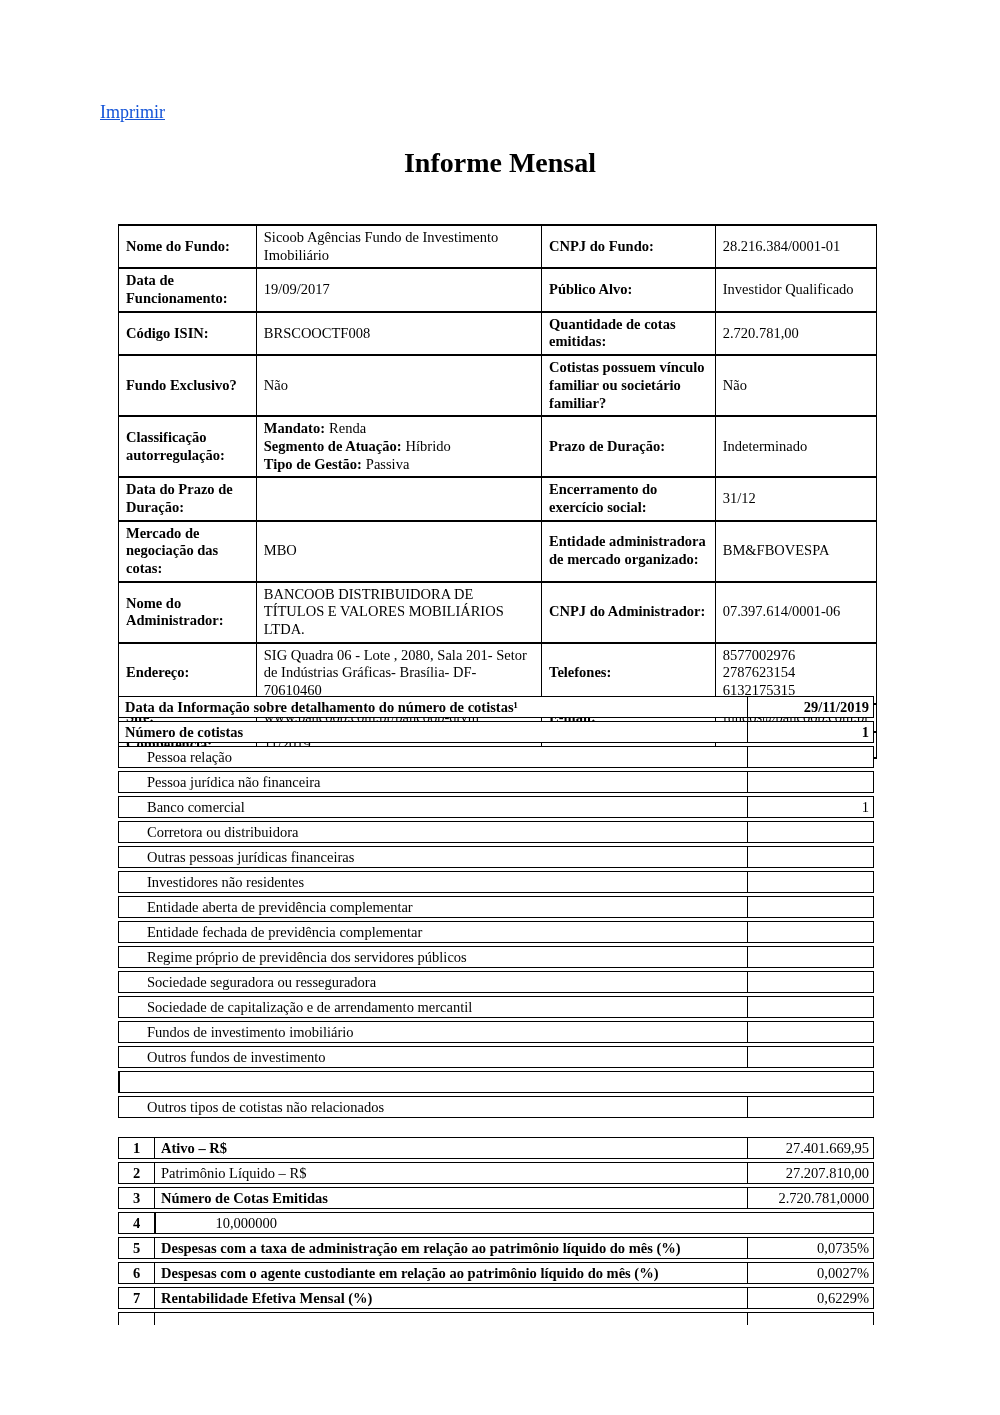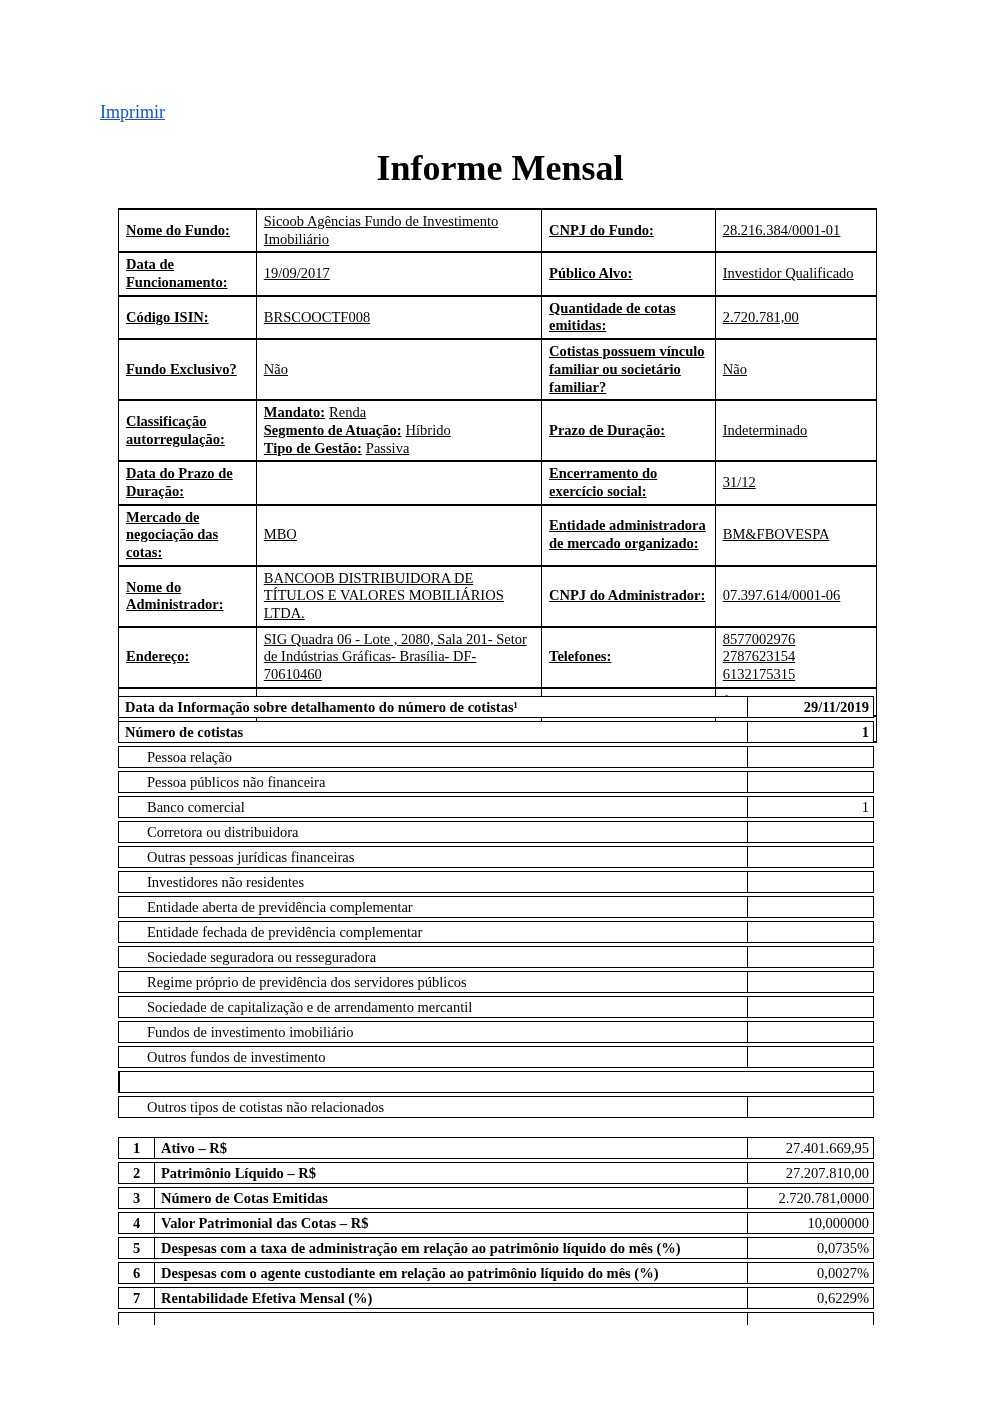--- a/index.html
+++ b/index.html
@@ -25,34 +25,33 @@
     text-align: center;
   }
 
   
   .page-title {
     position: absolute;
     left: 0;
     top: 147px;
     width: 1000px;
     text-align: center;
-    font-size: 36px;
+    font-size: 28px;
     font-weight: bold;
   }
 
   
   .fund-table {
     position: absolute;
     left: 118px;
-    top: 208px;
+    top: 224px;
     width: 758px;
     border-collapse: collapse;
     font-size: 14.5px;
     line-height: 1.22;
-    text-decoration: underline;
   }
   .fund-table td {
     border-left: 1px solid #000;
     border-right: 1px solid #000;
     border-top: 2px solid #000;
     border-bottom: 2px solid #000;
     padding: 3px 7px;
     vertical-align: middle;
   }
   .fund-table .lbl { font-weight: bold; }
@@ -217,21 +216,21 @@
   </div>
   <div class="brow bold">
     <div class="cell-label">Número de cotistas</div>
     <div class="cell-value">1</div>
   </div>
   <div class="brow">
     <div class="cell-label indent">Pessoa relação</div>
     <div class="cell-value"></div>
   </div>
   <div class="brow">
-    <div class="cell-label indent">Pessoa públicos não financeira</div>
+    <div class="cell-label indent">Pessoa jurídica não financeira</div>
     <div class="cell-value"></div>
   </div>
   <div class="brow">
     <div class="cell-label indent">Banco comercial</div>
     <div class="cell-value">1</div>
   </div>
   <div class="brow">
     <div class="cell-label indent">Corretora ou distribuidora</div>
     <div class="cell-value"></div>
   </div>
@@ -245,25 +244,25 @@
   </div>
   <div class="brow">
     <div class="cell-label indent">Entidade aberta de previdência complementar</div>
     <div class="cell-value"></div>
   </div>
   <div class="brow">
     <div class="cell-label indent">Entidade fechada de previdência complementar</div>
     <div class="cell-value"></div>
   </div>
   <div class="brow">
+    <div class="cell-label indent">Regime próprio de previdência dos servidores públicos</div>
+    <div class="cell-value"></div>
+  </div>
+  <div class="brow">
     <div class="cell-label indent">Sociedade seguradora ou resseguradora</div>
-    <div class="cell-value"></div>
-  </div>
-  <div class="brow">
-    <div class="cell-label indent">Regime próprio de previdência dos servidores públicos</div>
     <div class="cell-value"></div>
   </div>
   <div class="brow">
     <div class="cell-label indent">Sociedade de capitalização e de arrendamento mercantil</div>
     <div class="cell-value"></div>
   </div>
   <div class="brow">
     <div class="cell-label indent">Fundos de investimento imobiliário</div>
     <div class="cell-value"></div>
   </div>
@@ -281,31 +280,30 @@
 </div>
 
 <div id="indicators-table" class="boxed-table">
   <div class="brow">
     <div class="cell-num">1</div>
     <div class="cell-label bold" style="font-weight:bold">Ativo – R$</div>
     <div class="cell-value">27.401.669,95</div>
   </div>
   <div class="brow">
     <div class="cell-num">2</div>
-    <div class="cell-label" style="font-weight:bold">Patrimônio Líquido – R$</div>
+    <div class="cell-label" style="font-weight:normal">Patrimônio Líquido – R$</div>
     <div class="cell-value">27.207.810,00</div>
   </div>
   <div class="brow">
     <div class="cell-num">3</div>
     <div class="cell-label" style="font-weight:bold">Número de Cotas Emitidas</div>
     <div class="cell-value">2.720.781,0000</div>
   </div>
   <div class="brow">
     <div class="cell-num">4</div>
-    <div class="cell-label" style="font-weight:bold">Valor Patrimonial das Cotas – R$</div>
     <div class="cell-value">10,000000</div>
   </div>
   <div class="brow">
     <div class="cell-num">5</div>
     <div class="cell-label" style="font-weight:bold">Despesas com a taxa de administração em relação ao patrimônio líquido do mês (%)</div>
     <div class="cell-value">0,0735%</div>
   </div>
   <div class="brow">
     <div class="cell-num">6</div>
     <div class="cell-label" style="font-weight:bold">Despesas com o agente custodiante em relação ao patrimônio líquido do mês (%)</div>

